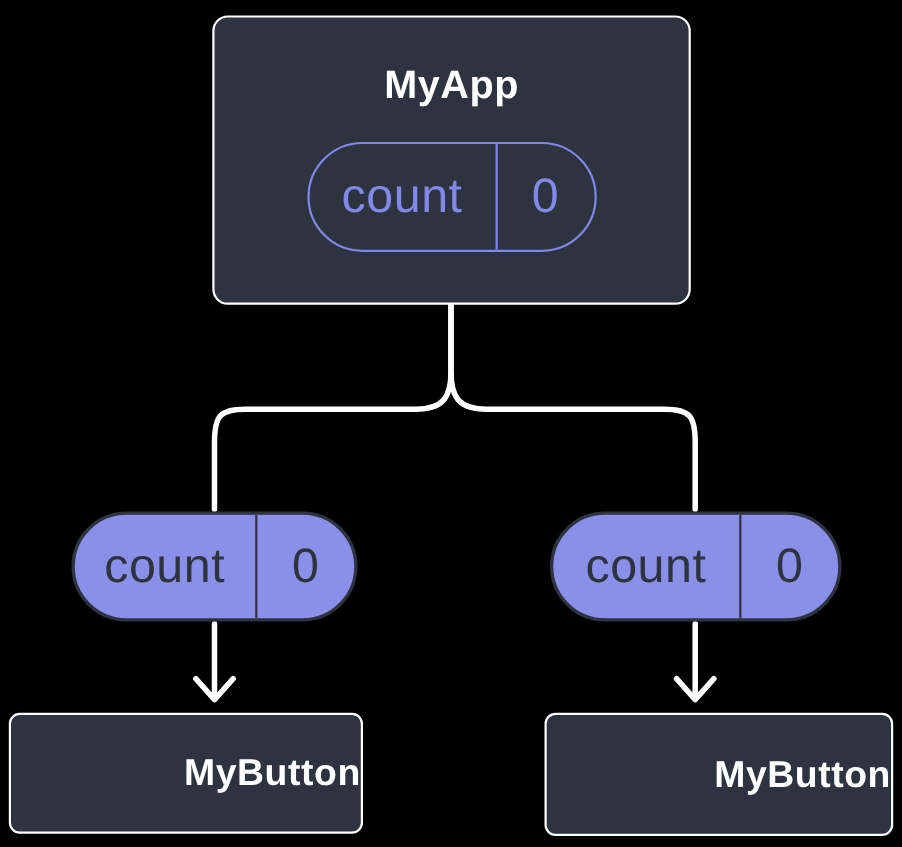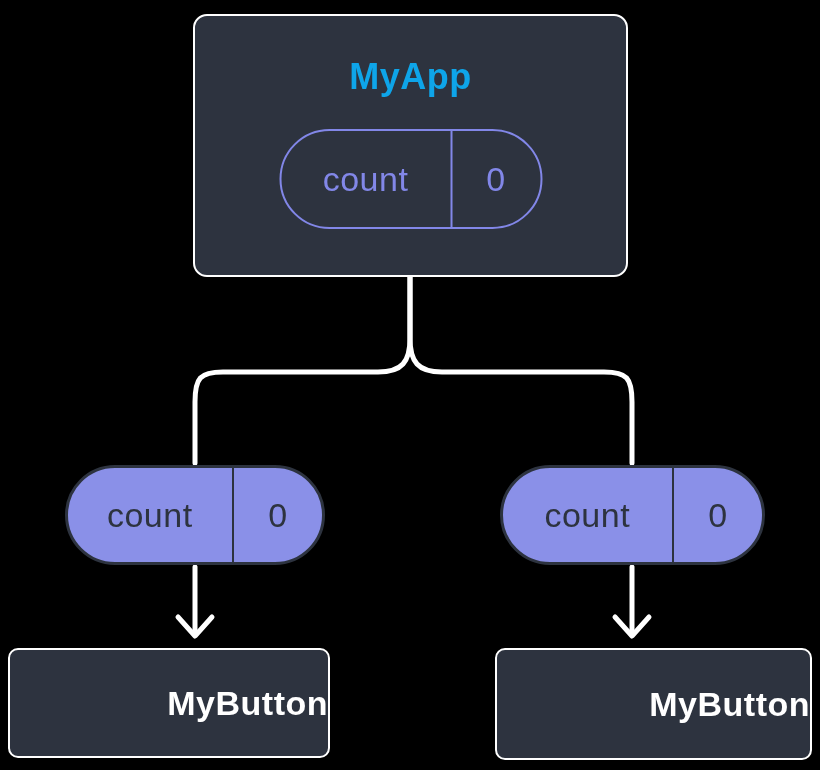--- a/index.html
+++ b/index.html
@@ -24,37 +24,37 @@
     box-sizing: border-box;
   }
   .node-root {
     left: 193px; top: 14px;
     width: 435px; height: 263px;
     border-radius: 14px;
   }
   .root-title {
     margin-top: 40px;
     text-align: center;
-    color: #0ea5e9;
+    color: #ffffff;
     font-size: 36px;
     font-weight: 700;
     letter-spacing: 0.5px;
   }
   .pill {
     display: flex;
     align-items: stretch;
     border-radius: 52px;
     box-sizing: border-box;
     overflow: hidden;
   }
   .pill-cell {
     display: flex;
     align-items: center;
     justify-content: center;
-    font-size: 34px;
+    font-size: 44px;
     letter-spacing: 0.5px;
   }
   .pill-main { flex: 1; }
   .pill-val { width: 88px; }
   .pill-outline {
     position: absolute;
     left: 50%;
     transform: translateX(-50%);
     top: 113px;
     width: 263px;

